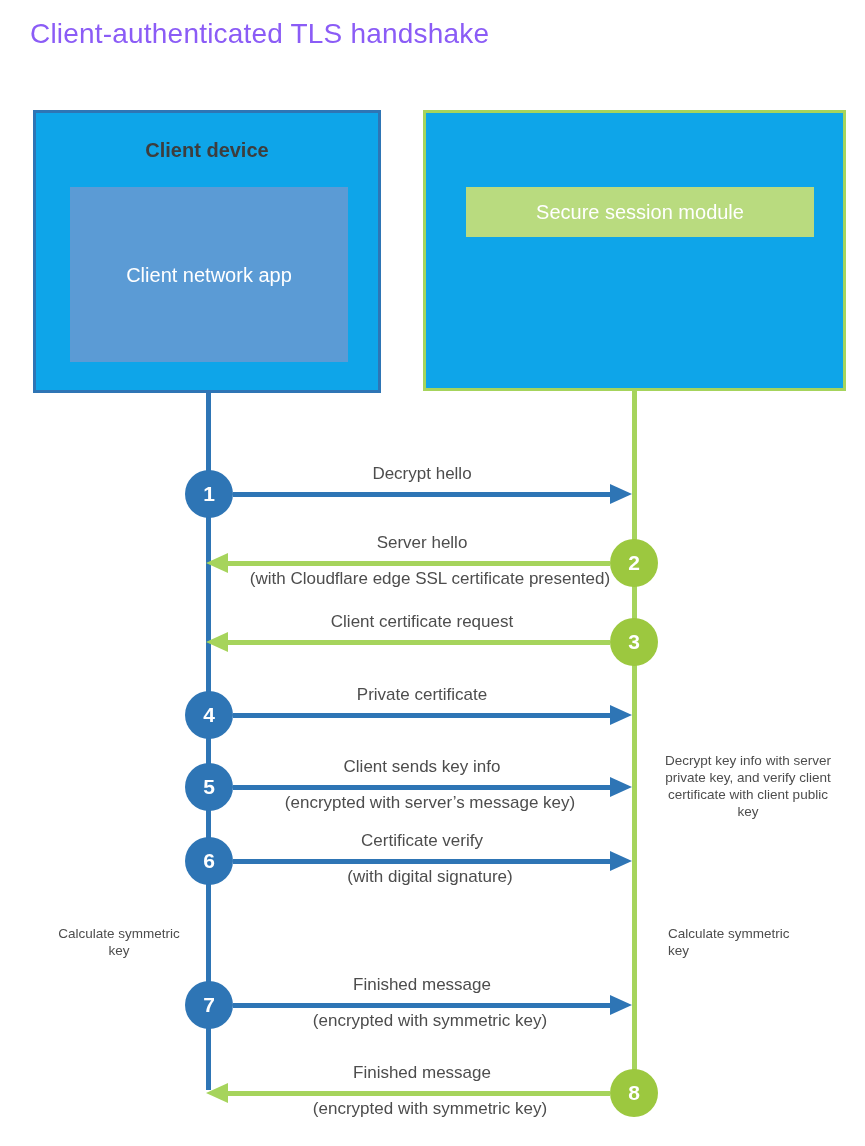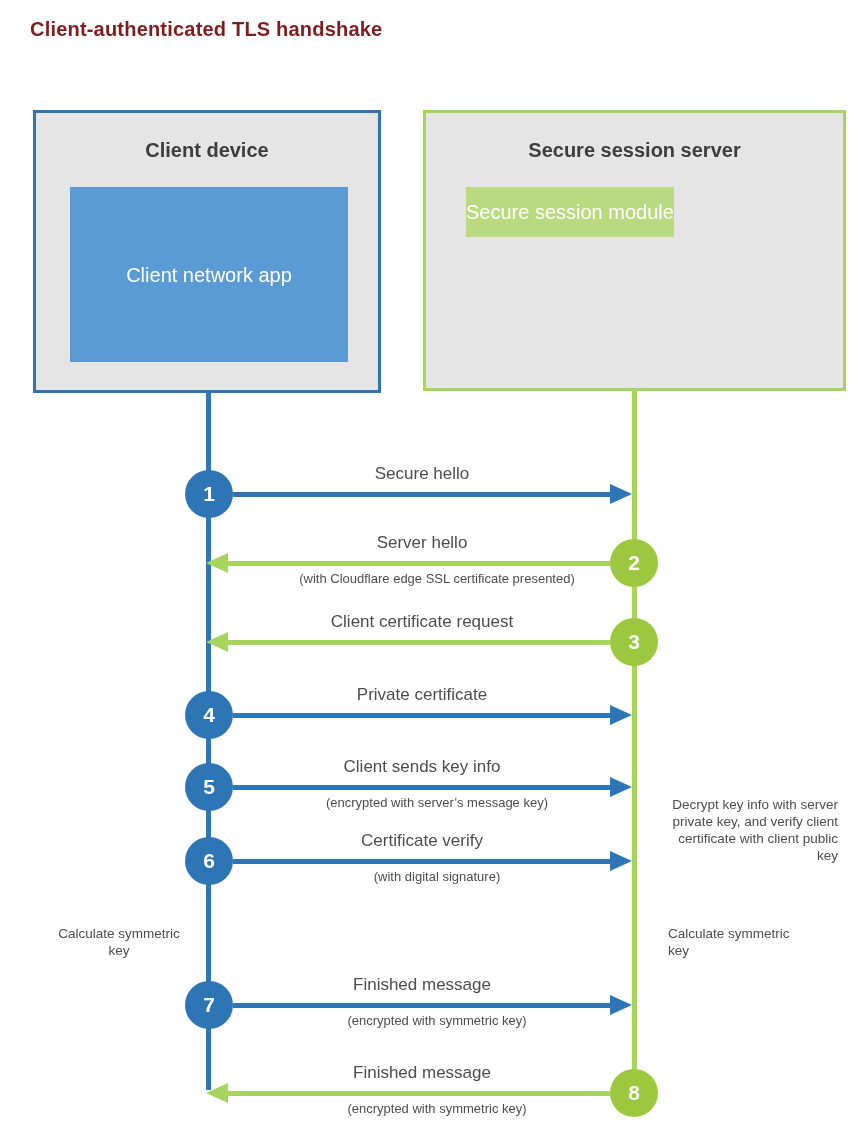--- a/index.html
+++ b/index.html
@@ -1,36 +1,36 @@
 <!DOCTYPE html>
 <html style="--blue: #2e75b5; --blue-light: #5b9bd5; --green: #a6d45c; --green-circle: #9cc83f; --green-light: #b9db7f;"><head>
 <meta charset="utf-8">
 <style>
   html,body{margin:0;padding:0;background:#ffffff;}
   body{font-family:"Liberation Sans","DejaVu Sans",sans-serif;}
   .canvas{position:relative;width:865px;height:1146px;background:#ffffff;overflow:hidden;}
 
   .page-title{
     position:absolute;left:30px;top:18px;width:700px;
-    font-size:20px;font-weight:700;color:#7f1d1d;letter-spacing:.2px;
+    font-size:28px;font-weight:400;color:#8b5cf6;letter-spacing:.2px;
   }
 
   
-  .actor-box{position:absolute;top:110px;background:#e5e5e5;box-sizing:border-box;}
+  .actor-box{position:absolute;top:110px;background:#0ea5e9;box-sizing:border-box;}
   .client-box{left:33px;width:348px;height:283px;border:3px solid var(--blue);}
   .server-box{left:423px;width:423px;height:281px;border:3px solid var(--green);}
   .box-title{margin-top:26px;text-align:center;font-size:20px;font-weight:bold;color:#3d3d3d;}
 
   .client-app{
     position:absolute;left:34px;top:74px;width:278px;height:175px;
     background:var(--blue-light);color:#ffffff;font-size:20px;
     display:flex;align-items:center;justify-content:center;text-align:center;
     padding:0 28px;box-sizing:border-box;line-height:26px;
   }
-  .modules{position:absolute;left:40px;right:29px;top:74px;display:flex;flex-direction:row;gap:24px;}
+  .modules{position:absolute;left:40px;right:29px;top:74px;display:flex;flex-direction:column;gap:24px;}
   .module-bar{
     height:50px;background:var(--green-light);color:#ffffff;font-size:20px;
     display:flex;align-items:center;justify-content:center;
   }
 
   
   .vline{position:absolute;width:5px;z-index:1;}
   .vline.blue{left:206px;top:392px;height:698px;background:var(--blue);}
   .vline.green{left:632px;top:390px;height:710px;background:var(--green);}
 
@@ -47,57 +47,56 @@
   .arrow-line.green{background:var(--green);}
   .arrow-head{position:absolute;width:0;height:0;z-index:2;
     border-top:10px solid transparent;border-bottom:10px solid transparent;}
   .arrow-head.right.blue{border-left:22px solid var(--blue);}
   .arrow-head.left.green{border-right:22px solid var(--green);}
   .step-label{
     position:absolute;left:210px;width:424px;text-align:center;
     font-size:17px;color:#4d4d4d;line-height:20px;
   }
   .step-sublabel{
-    position:absolute;left:225px;width:424px;text-align:center;
-    font-size:13px;color:#4d4d4d;line-height:16px;
+    position:absolute;left:218px;width:424px;text-align:center;
+    font-size:17px;color:#4d4d4d;line-height:16px;
   }
 
   
   .note{position:absolute;font-size:13.5px;color:#4d4d4d;line-height:17px;}
-  .note-decrypt{left:658px;top:752px;width:180px;text-align:right;margin-top:44px;}
+  .note-decrypt{left:658px;top:752px;width:180px;text-align:center;}
   .note-calc-left{left:58px;top:925px;width:122px;text-align:center;}
   .note-calc-right{left:668px;top:925px;width:130px;text-align:left;}
 </style>
 </head>
 <body>
 
 <div class="canvas">
 
   <div class="page-title">Client-authenticated TLS handshake</div>
 
   <div class="actor-box client-box">
     <div class="box-title">Client device</div>
     <div class="client-app">Client network app</div>
   </div>
 
   <div class="actor-box server-box">
-    <div class="box-title">Secure session server</div>
     <div class="modules">
       <div class="module-bar">Secure session module</div>
     </div>
   </div>
 
   <div class="vline blue"></div>
   <div class="vline green"></div>
 
   <div id="steps-layer">
       <div class="step-circle blue" style="left: 185px; top: 470px;">1</div>
       <div class="arrow-line blue" style="left: 233px; width: 377px; top: 491.5px;"></div>
       <div class="arrow-head right blue" style="left: 610px; top: 484px;"></div>
-      <div class="step-label" style="top: 464px;">Secure hello</div>
+      <div class="step-label" style="top: 464px;">Decrypt hello</div>
       <div class="step-circle green" style="left: 610px; top: 539px;">2</div>
       <div class="arrow-line green" style="left: 228px; width: 382px; top: 560.5px;"></div>
       <div class="arrow-head left green" style="left: 206px; top: 553px;"></div>
       <div class="step-label" style="top: 533px;">Server hello</div>
       <div class="step-sublabel" style="top: 571px;">(with Cloudflare edge SSL certificate presented)</div>
       <div class="step-circle green" style="left: 610px; top: 618px;">3</div>
       <div class="arrow-line green" style="left: 228px; width: 382px; top: 639.5px;"></div>
       <div class="arrow-head left green" style="left: 206px; top: 632px;"></div>
       <div class="step-label" style="top: 612px;">Client certificate request</div>
       <div class="step-circle blue" style="left: 185px; top: 691px;">4</div>

